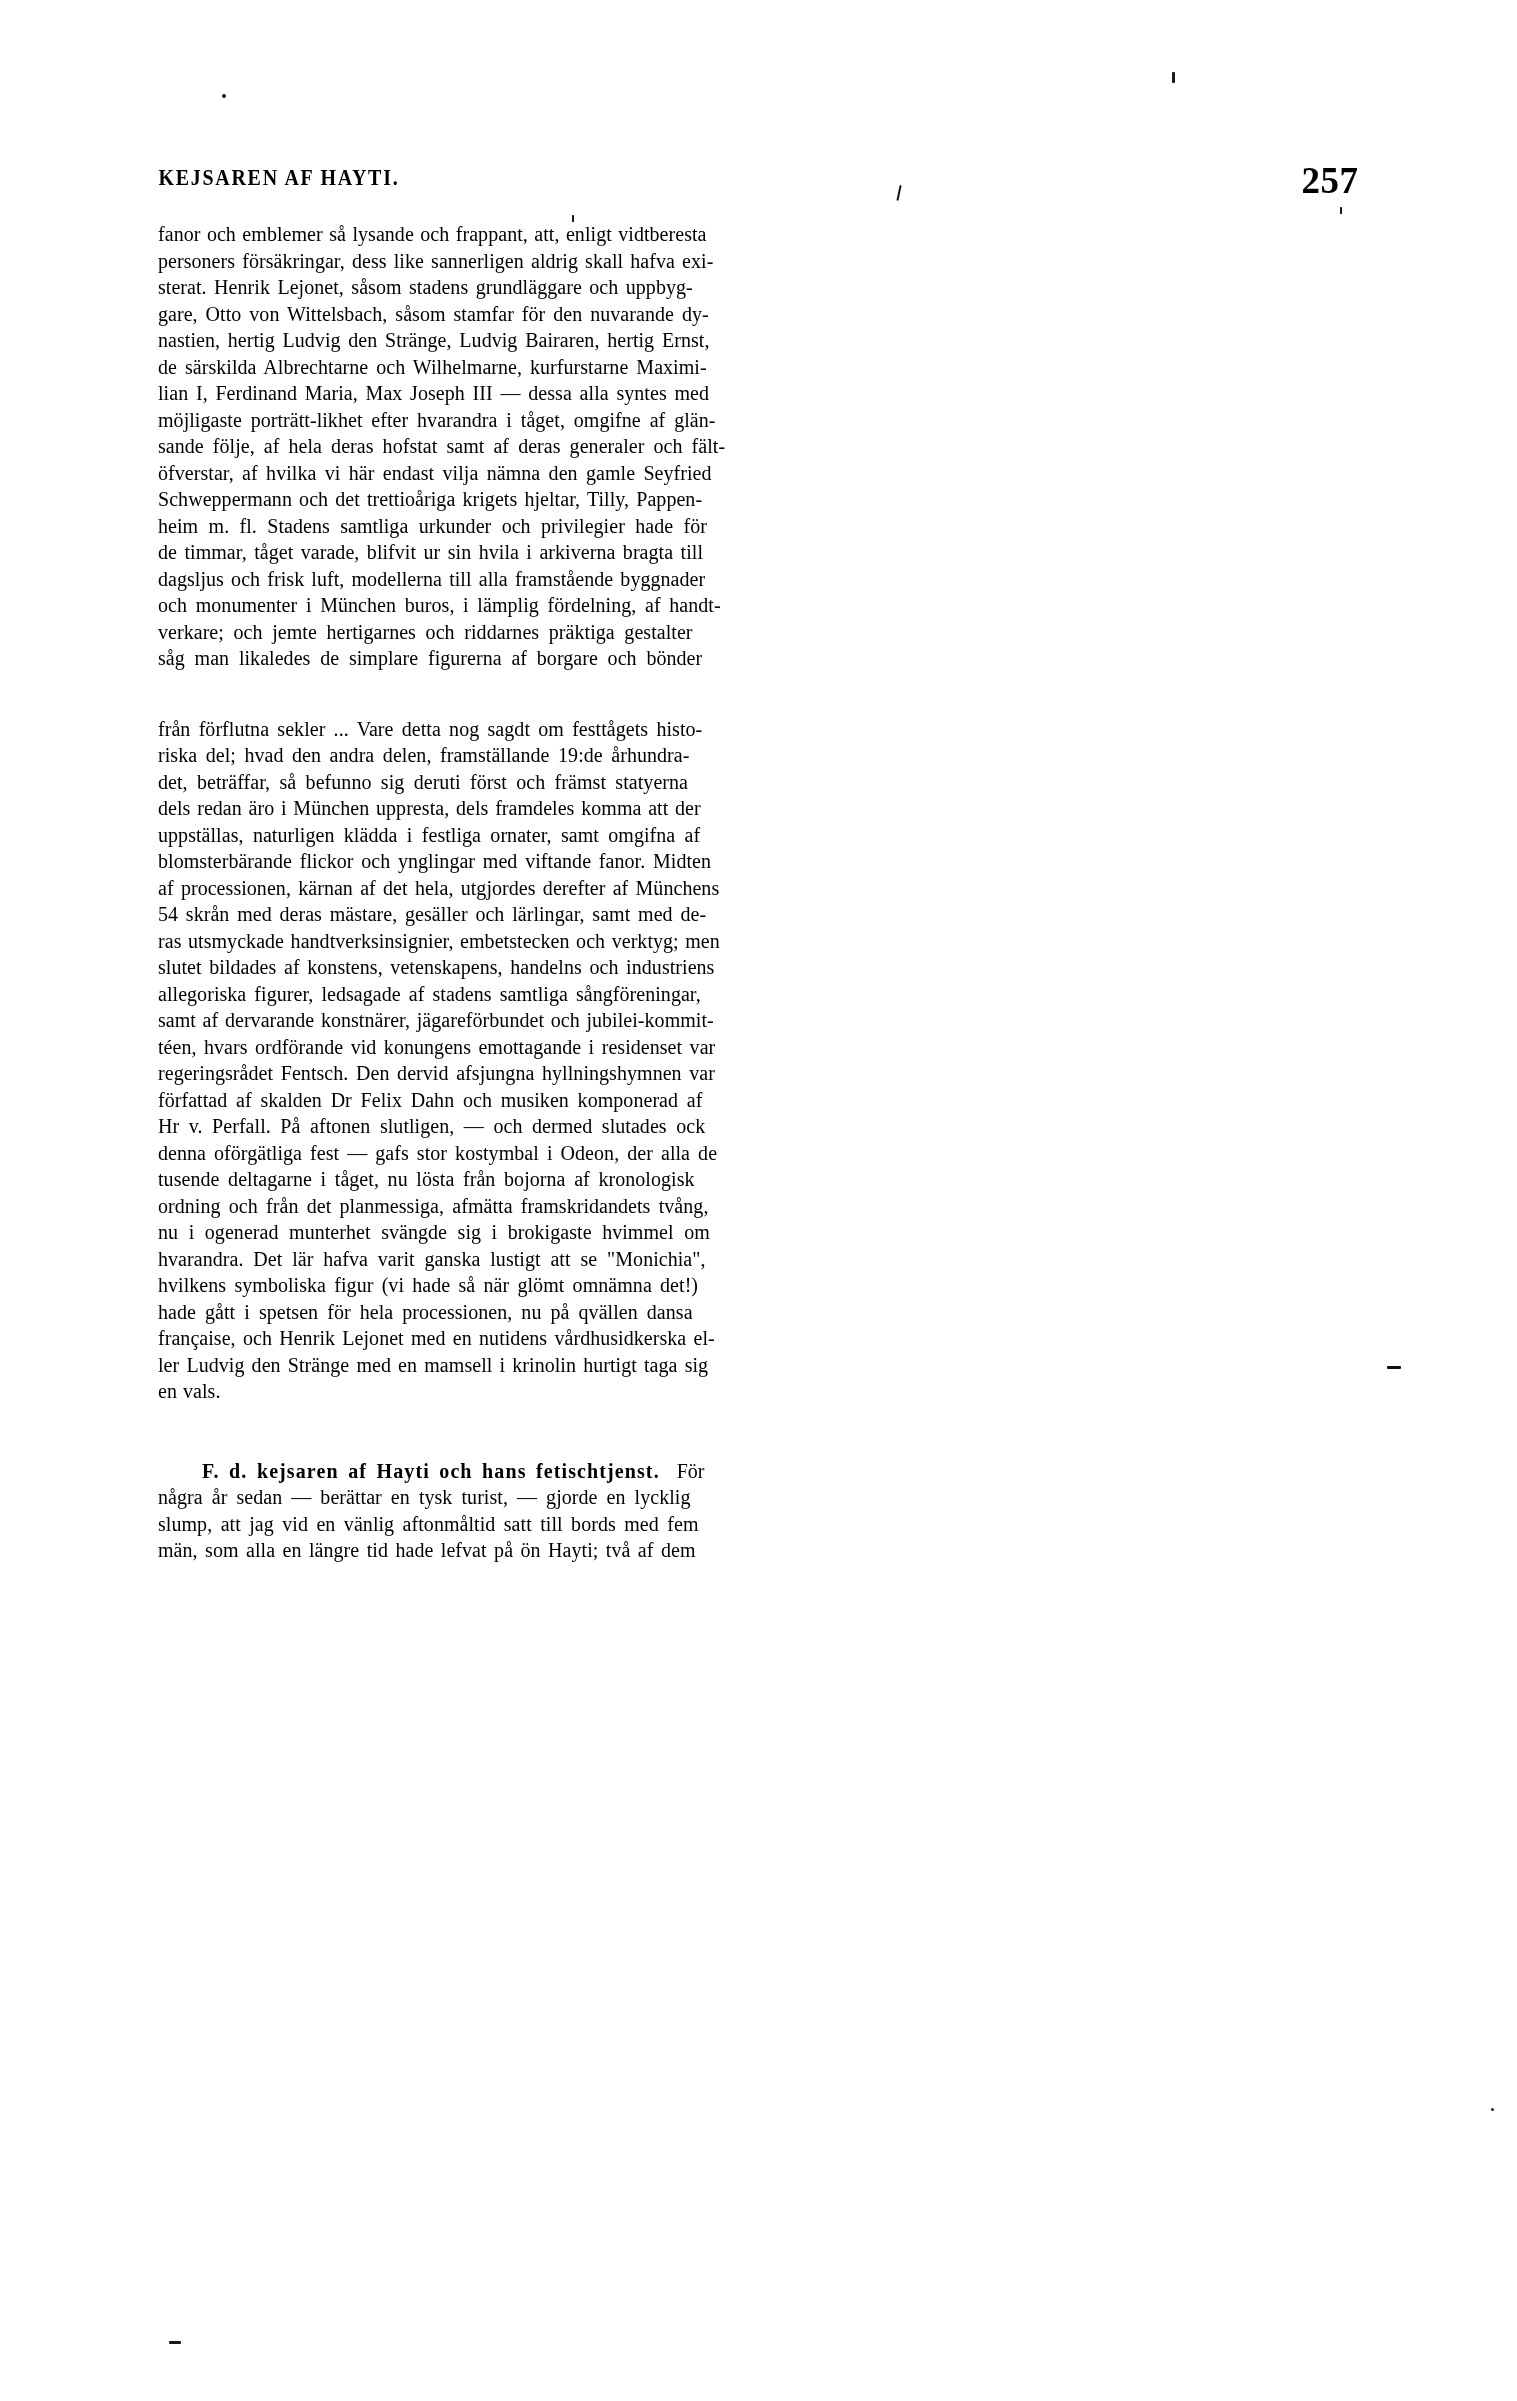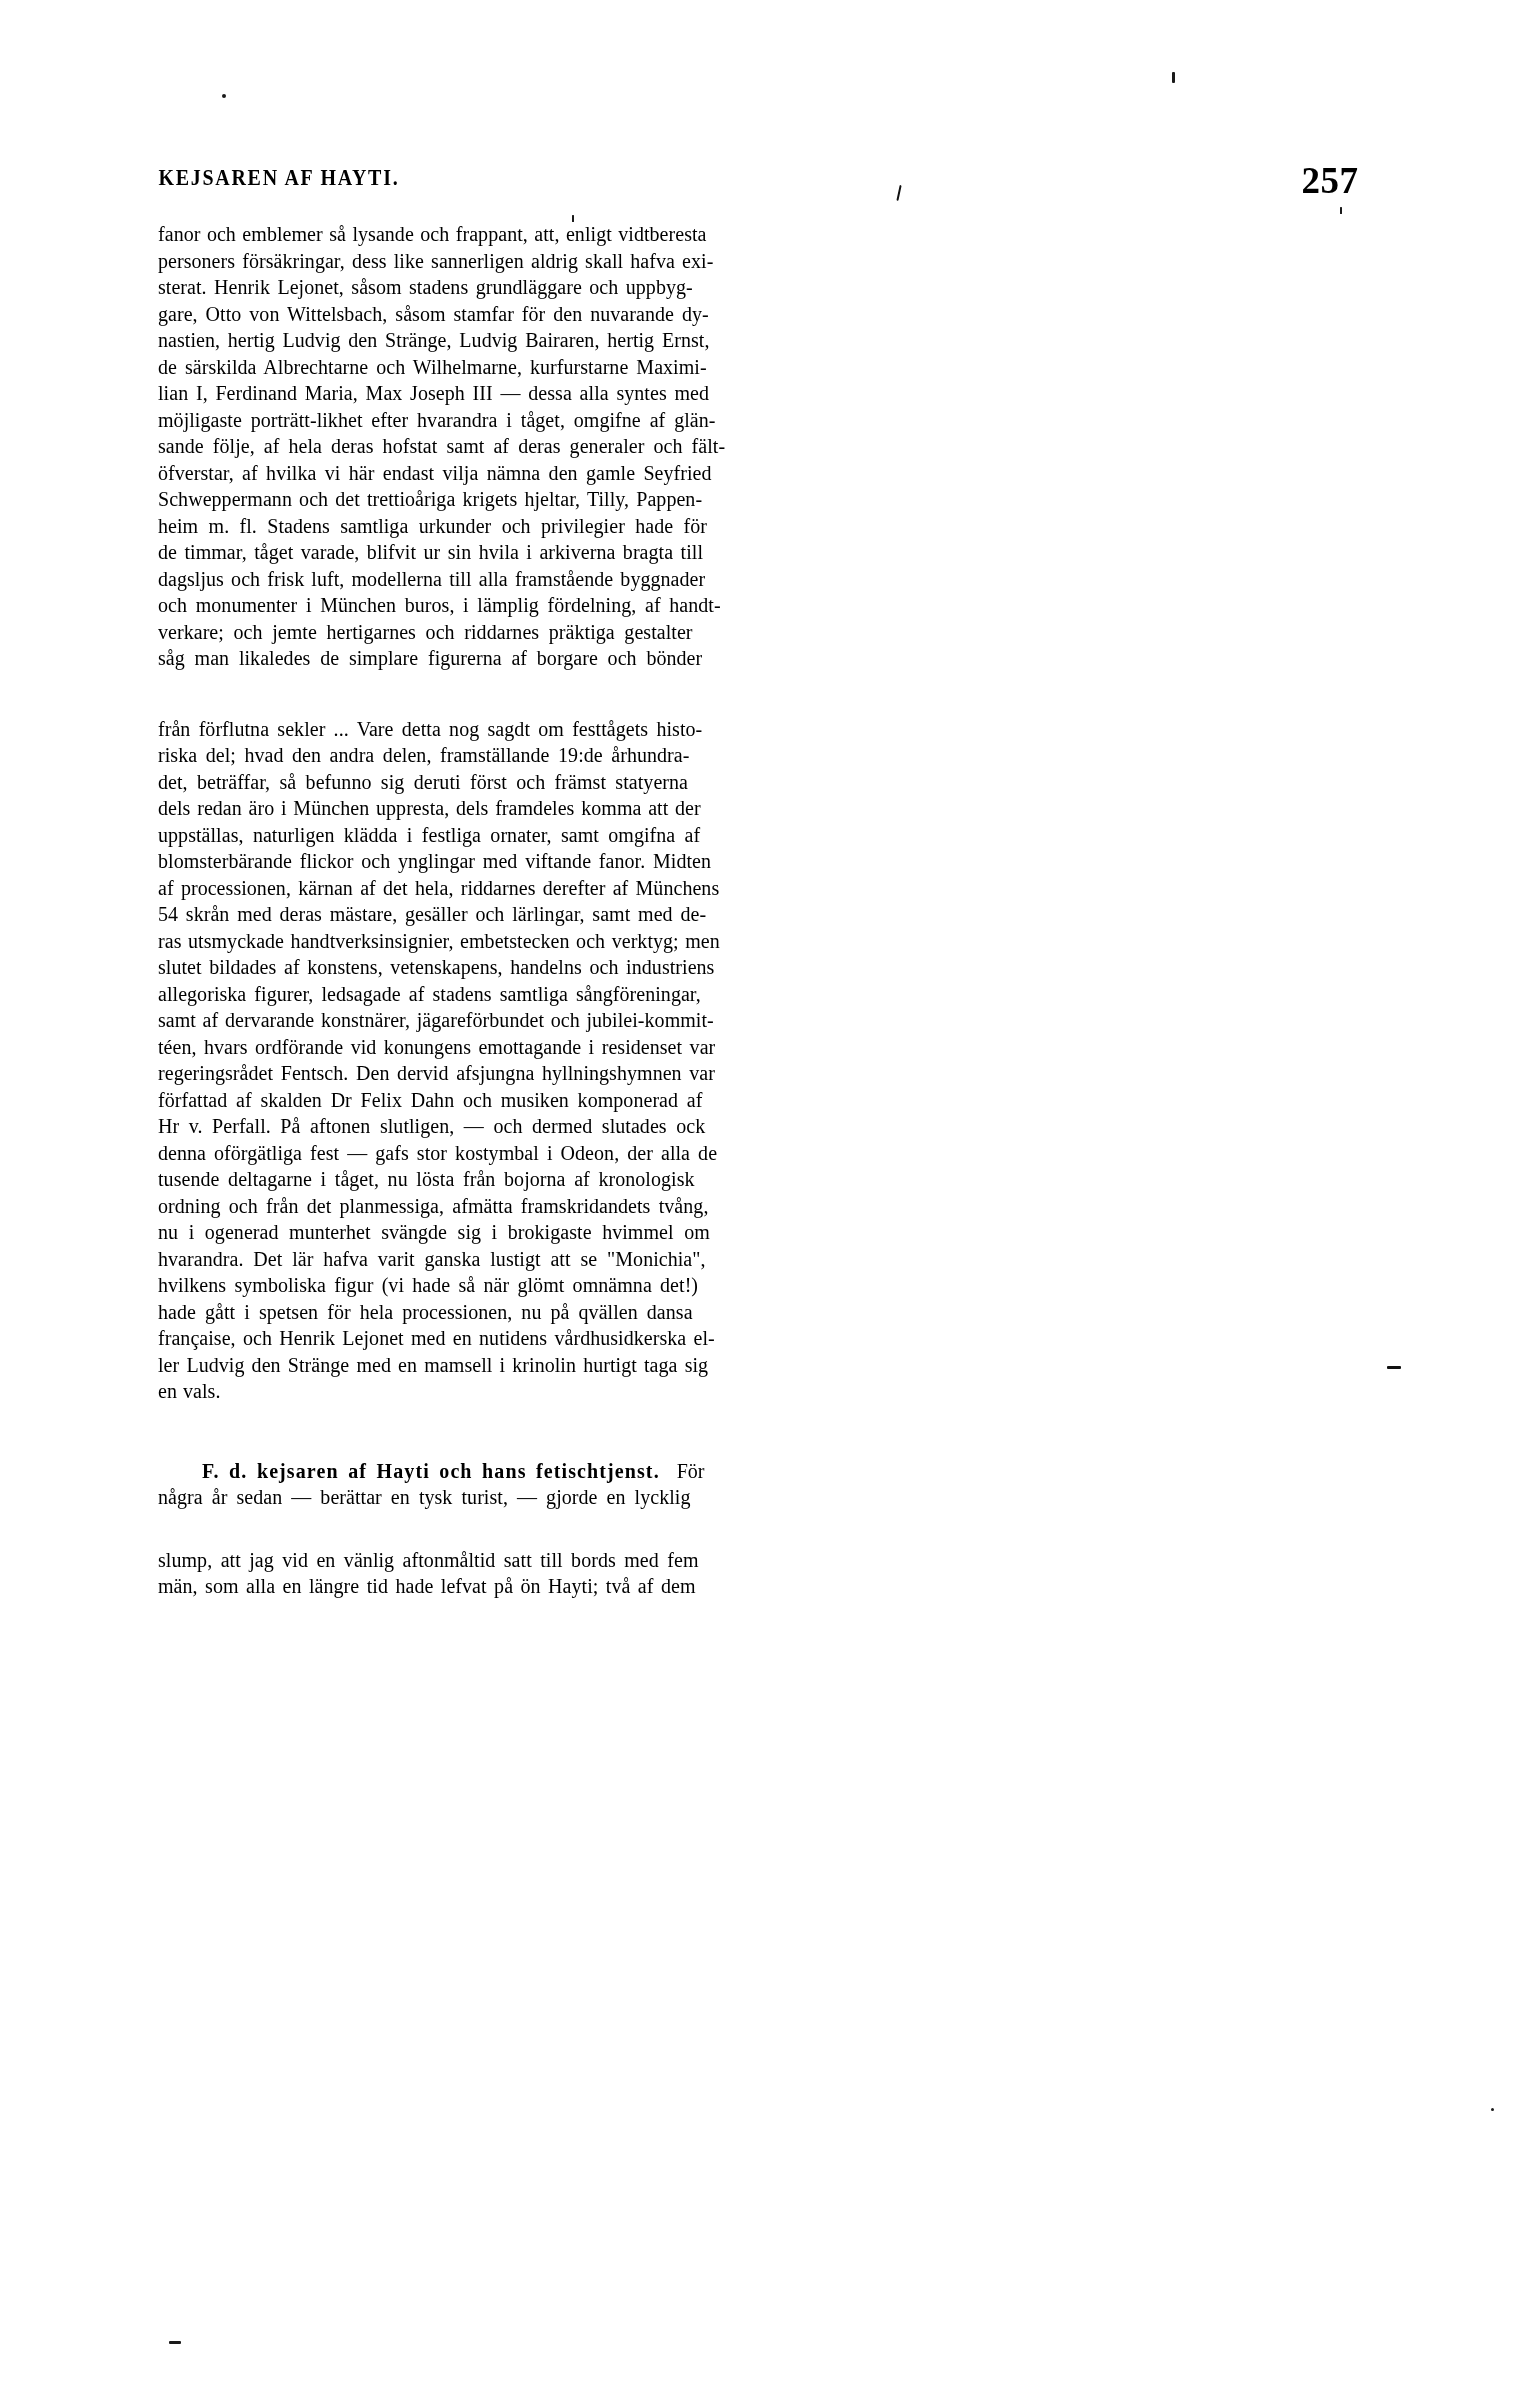--- a/index.html
+++ b/index.html
@@ -142,21 +142,21 @@
       <div class="tline" style="word-spacing:2.1px;"><span class="jw">dagsljus och frisk luft, modellerna till alla framstående byggnader</span></div>
       <div class="tline" style="word-spacing:3.6px;"><span class="jw">och monumenter i München buros, i lämplig fördelning, af handt-</span></div>
       <div class="tline" style="word-spacing:4.6px;"><span class="jw">verkare; och jemte hertigarnes och riddarnes präktiga gestalter</span></div>
       <div class="tline" style="word-spacing:4.7px;"><span class="jw">såg man likaledes de simplare figurerna af borgare och bönder</span></div>
       <div class="tline" style="word-spacing:3.2px;margin-top:44px;"><span class="jw">från förflutna sekler ... Vare detta nog sagdt om festtågets histo-</span></div>
       <div class="tline" style="word-spacing:3.5px;"><span class="jw">riska del; hvad den andra delen, framställande 19:de århundra-</span></div>
       <div class="tline" style="word-spacing:4.3px;"><span class="jw">det, beträffar, så befunno sig deruti först och främst statyerna</span></div>
       <div class="tline" style="word-spacing:1.7px;"><span class="jw">dels redan äro i München uppresta, dels framdeles komma att der</span></div>
       <div class="tline" style="word-spacing:4.3px;"><span class="jw">uppställas, naturligen klädda i festliga ornater, samt omgifna af</span></div>
       <div class="tline" style="word-spacing:2.7px;"><span class="jw">blomsterbärande flickor och ynglingar med viftande fanor.  Midten</span></div>
-      <div class="tline" style="word-spacing:2.2px;"><span class="jw">af processionen, kärnan af det hela, riddarnes derefter af Münchens</span></div>
+      <div class="tline" style="word-spacing:2.2px;"><span class="jw">af processionen, kärnan af det hela, utgjordes derefter af Münchens</span></div>
       <div class="tline" style="word-spacing:2.7px;"><span class="jw">54 skrån med deras mästare, gesäller och lärlingar, samt med de-</span></div>
       <div class="tline" style="word-spacing:1.5px;"><span class="jw">ras utsmyckade handtverksinsignier, embetstecken och verktyg; men</span></div>
       <div class="tline" style="word-spacing:2.6px;"><span class="jw">slutet bildades af konstens, vetenskapens, handelns och industriens</span></div>
       <div class="tline" style="word-spacing:3px;"><span class="jw">allegoriska figurer, ledsagade af stadens samtliga sångföreningar,</span></div>
       <div class="tline" style="word-spacing:1.6px;"><span class="jw">samt af dervarande konstnärer, jägareförbundet och jubilei-kommit-</span></div>
       <div class="tline" style="word-spacing:2.4px;"><span class="jw">téen, hvars ordförande vid konungens emottagande i residenset var</span></div>
       <div class="tline" style="word-spacing:2.6px;"><span class="jw">regeringsrådet Fentsch.  Den dervid afsjungna hyllningshymnen var</span></div>
       <div class="tline" style="word-spacing:3.7px;"><span class="jw">författad af skalden Dr Felix Dahn och musiken komponerad af</span></div>
       <div class="tline" style="word-spacing:4.5px;"><span class="jw">Hr v. Perfall.  På aftonen slutligen, — och dermed slutades ock</span></div>
       <div class="tline" style="word-spacing:3px;"><span class="jw">denna oförgätliga fest — gafs stor kostymbal i Odeon, der alla de</span></div>
@@ -169,19 +169,19 @@
       <div class="tline" style="word-spacing:2.2px;"><span class="jw">française, och Henrik Lejonet med en nutidens vårdhusidkerska el-</span></div>
       <div class="tline" style="word-spacing:2.1px;"><span class="jw">ler Ludvig den Stränge med en mamsell i krinolin hurtigt taga sig</span></div>
       <div class="tline" style="word-spacing:1px;"><span class="jw">en vals.</span></div>
 
       <div class="gap-para"></div>
 
       <div class="tline indent" style="word-spacing:3.4px;">
         <span class="jw bold">F. d. kejsaren af Hayti och hans fetischtjenst.</span><span class="jw">&nbsp; För</span>
       </div>
       <div class="tline" style="word-spacing:4px;"><span class="jw">några år sedan — berättar en tysk turist, — gjorde en lycklig</span></div>
-      <div class="tline" style="word-spacing:3.4px;margin-top:36px;"><span class="jw">slump, att jag vid en vänlig aftonmåltid satt till bords med fem</span></div>
+      <div class="tline" style="word-spacing:3.4px;"><span class="jw">slump, att jag vid en vänlig aftonmåltid satt till bords med fem</span></div>
       <div class="tline" style="word-spacing:2.4px;"><span class="jw">män, som alla en längre tid hade lefvat på ön Hayti; två af dem</span></div>
 
     </div>
   </div>
 </div>
 
 
 </body></html>

